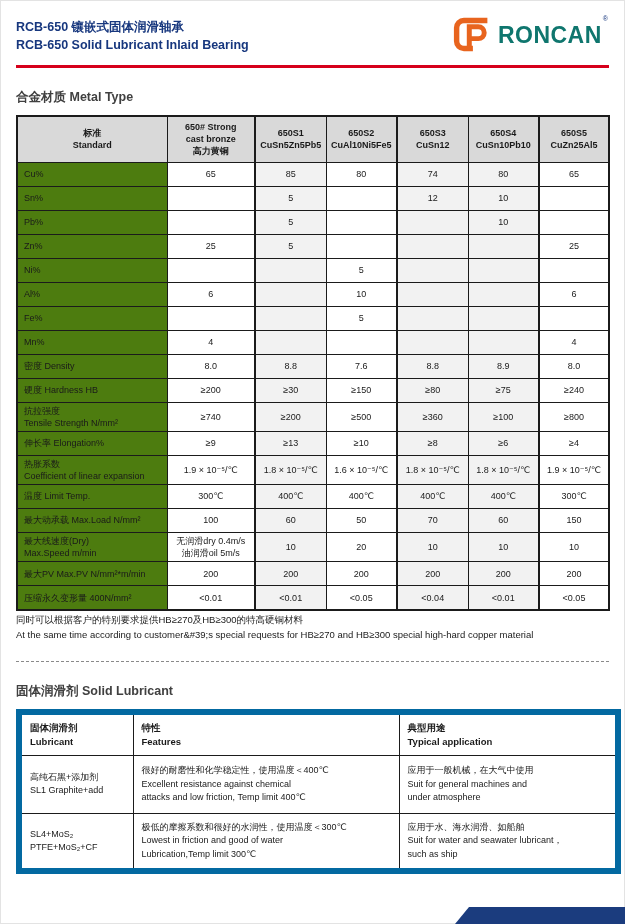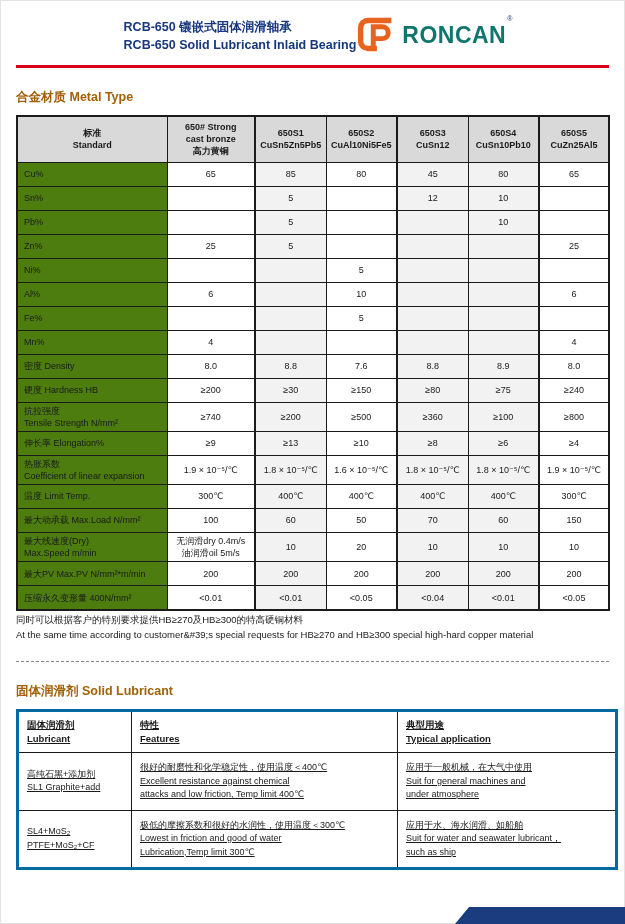--- a/index.html
+++ b/index.html
@@ -3,44 +3,44 @@
 <meta charset="utf-8">
 <style>
   * { margin:0; padding:0; box-sizing:border-box; }
   html,body { background:#fff; }
   .page {
     position:relative; width:625px; height:924px; background:#fff;
     font-family:"Liberation Sans","DejaVu Sans",sans-serif; color:#1a1a1a;
     box-shadow: inset 0 0 0 1px #e3e3e3; overflow:hidden;
   }
   .content { padding:16px 16px 0 16px; }
-  .hdr { display:flex; justify-content:center; align-items:flex-start;margin-left:12px; }
+  .hdr { display:flex; justify-content:space-between; align-items:flex-start; }
   .titles { color:#17377e; font-weight:bold; font-size:12.5px; line-height:1.4; padding-top:3px; }
   .logo { display:flex; align-items:center; gap:6px; padding-right:2px; }
   .logo-mark { width:40px; height:38px; }
   .logo-text { color:#0f766e; font-weight:bold; font-size:23px; letter-spacing:0.5px; line-height:1; }
   .logo-reg { color:#17377e; font-size:7px; vertical-align:top; position:relative; top:-9px; left:1px; font-weight:normal; }
   .redline { height:3px; background:#d6001b; margin-top:11px; }
-  .sec-title { font-weight:bold; font-size:12.5px; color:#a16207; margin-top:21px; }
+  .sec-title { font-weight:bold; font-size:12.5px; color:#404040; margin-top:21px; }
   table { border-collapse:collapse; table-layout:fixed; margin-top:9px;border-radius:31px; }
   #metal-table { width:592px; }
   #metal-table th, #metal-table td {
     border:1px solid #1b1b1b; font-size:9px; text-align:center;
     padding:2px 2px; white-space:pre-line; line-height:1.35; height:24px;
   }
   #metal-table thead th { background:#d9d9d9; font-weight:bold; height:46px; font-size:9px; }
   #metal-table { border:2px solid #1b1b1b; }
   #metal-table td:first-child { text-align:left; padding-left:6px; background:#4d7c0f; }
   #metal-table td:nth-child(3), #metal-table td:nth-child(5), #metal-table td:nth-child(6) { background:#f2f2f2; }
   #metal-table th:nth-child(3), #metal-table td:nth-child(3),
   #metal-table th:nth-child(5), #metal-table td:nth-child(5),
   #metal-table th:nth-child(7), #metal-table td:nth-child(7) { border-left-width:2px; }
   .note { margin-top:2px; font-size:9.5px; line-height:1.55; color:#1a1a1a; }
   .dashes { border-top:1.5px dashed #8a8a8a; margin-top:19px; }
-  #lube-table { width:599px; border:3px solid #0369a1;text-decoration:underline; }
+  #lube-table { width:599px; border:6px solid #0369a1; }
   #lube-table th, #lube-table td {
     border:1px solid #1b1b1b; font-size:9px; text-align:left;
     padding:6px 8px; white-space:pre-line; line-height:1.5; vertical-align:middle;
   }
   #lube-table th { font-weight:bold; background:#fff; height:40px; font-size:9.5px; line-height:1.45; }
   #lube-table td { height:58px; }
   .bottom-bar {
     position:absolute; right:0; bottom:0; width:170px; height:17px;
     background:#1b3c7e; clip-path:polygon(14px 0, 100% 0, 100% 100%, 0 100%);
   }
@@ -98,21 +98,21 @@
             <th>650S5
 CuZn25Al5</th>
           </tr>
         </thead>
       <tbody id="metal-tbody">
           <tr>
             <td>Cu%</td>
             <td>65</td>
             <td>85</td>
             <td>80</td>
-            <td>45</td>
+            <td>74</td>
             <td>80</td>
             <td>65</td>
           </tr>
           <tr>
             <td>Sn%</td>
             <td></td>
             <td>5</td>
             <td></td>
             <td>12</td>
             <td>10</td>

